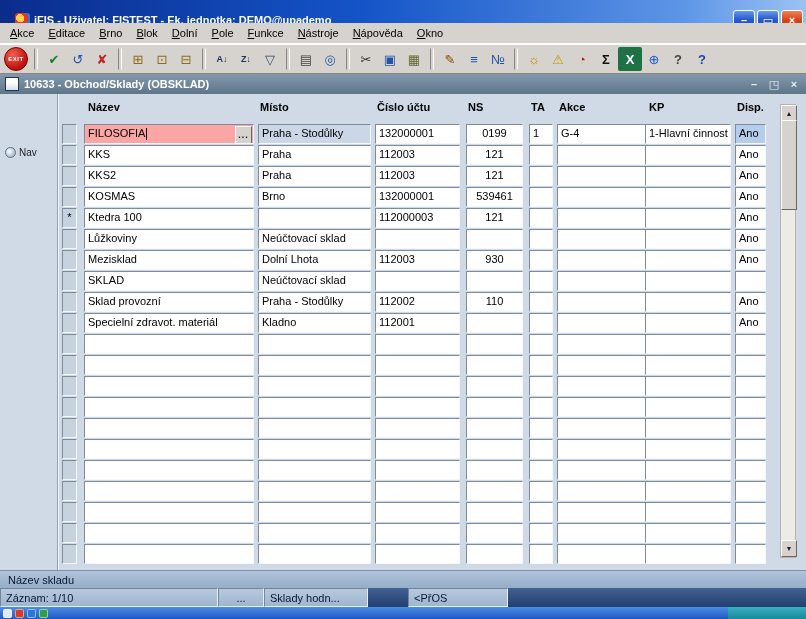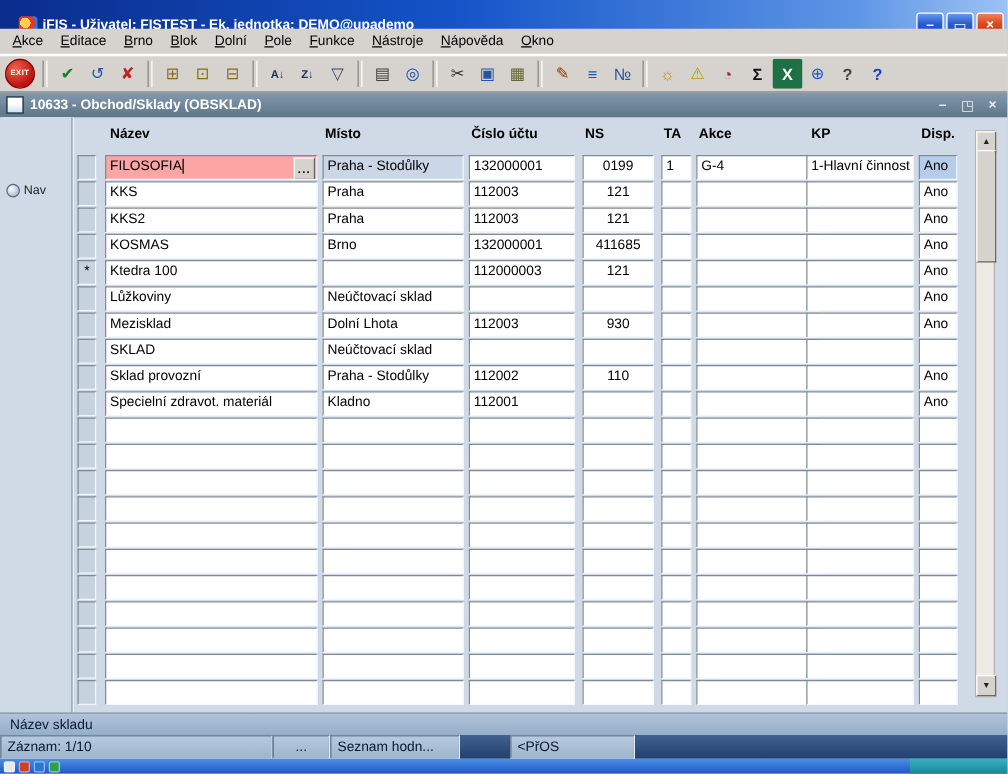--- a/index.html
+++ b/index.html
@@ -305,21 +305,21 @@
         <span class="cell c-akce"></span>
         <span class="cell c-kp"></span>
         <span class="cell c-disp">Ano</span>
       </div>
 
       <div class="row">
         <span class="cell c-sel"></span>
         <span class="cell c-nazev"><span>KOSMAS</span></span>
         <span class="cell c-misto">Brno</span>
         <span class="cell c-ucet">132000001</span>
-        <span class="cell c-ns">411685</span>
+        <span class="cell c-ns">539461</span>
         <span class="cell c-ta"></span>
         <span class="cell c-akce"></span>
         <span class="cell c-kp"></span>
         <span class="cell c-disp">Ano</span>
       </div>
 
       <div class="row">
         <span class="cell c-sel">*</span>
         <span class="cell c-nazev"><span>Ktedra 100</span></span>
         <span class="cell c-misto"></span>
@@ -531,21 +531,21 @@
     <span class="sbtn down">▼</span>
   </div>
 </div>
 
 <div class="hint-bar">
   <span>Název skladu</span>
 </div>
 <div class="console-bar">
   <span class="cseg s1">Záznam: 1/10</span>
   <span class="cseg s2">...</span>
-  <span class="cseg s3">Seznam hodn...</span>
+  <span class="cseg s3">Sklady hodn...</span>
   <span class="cseg s4">&lt;PřOS</span>
 </div>
 
 <div class="taskbar">
   <span class="tb-ico" style="background: rgb(232, 232, 232);"></span>
     <span class="tb-ico" style="background: rgb(208, 64, 40);"></span>
     <span class="tb-ico" style="background: rgb(40, 120, 216);"></span>
     <span class="tb-ico" style="background: rgb(48, 160, 72);"></span>
   <span class="tray"></span>
 </div>

